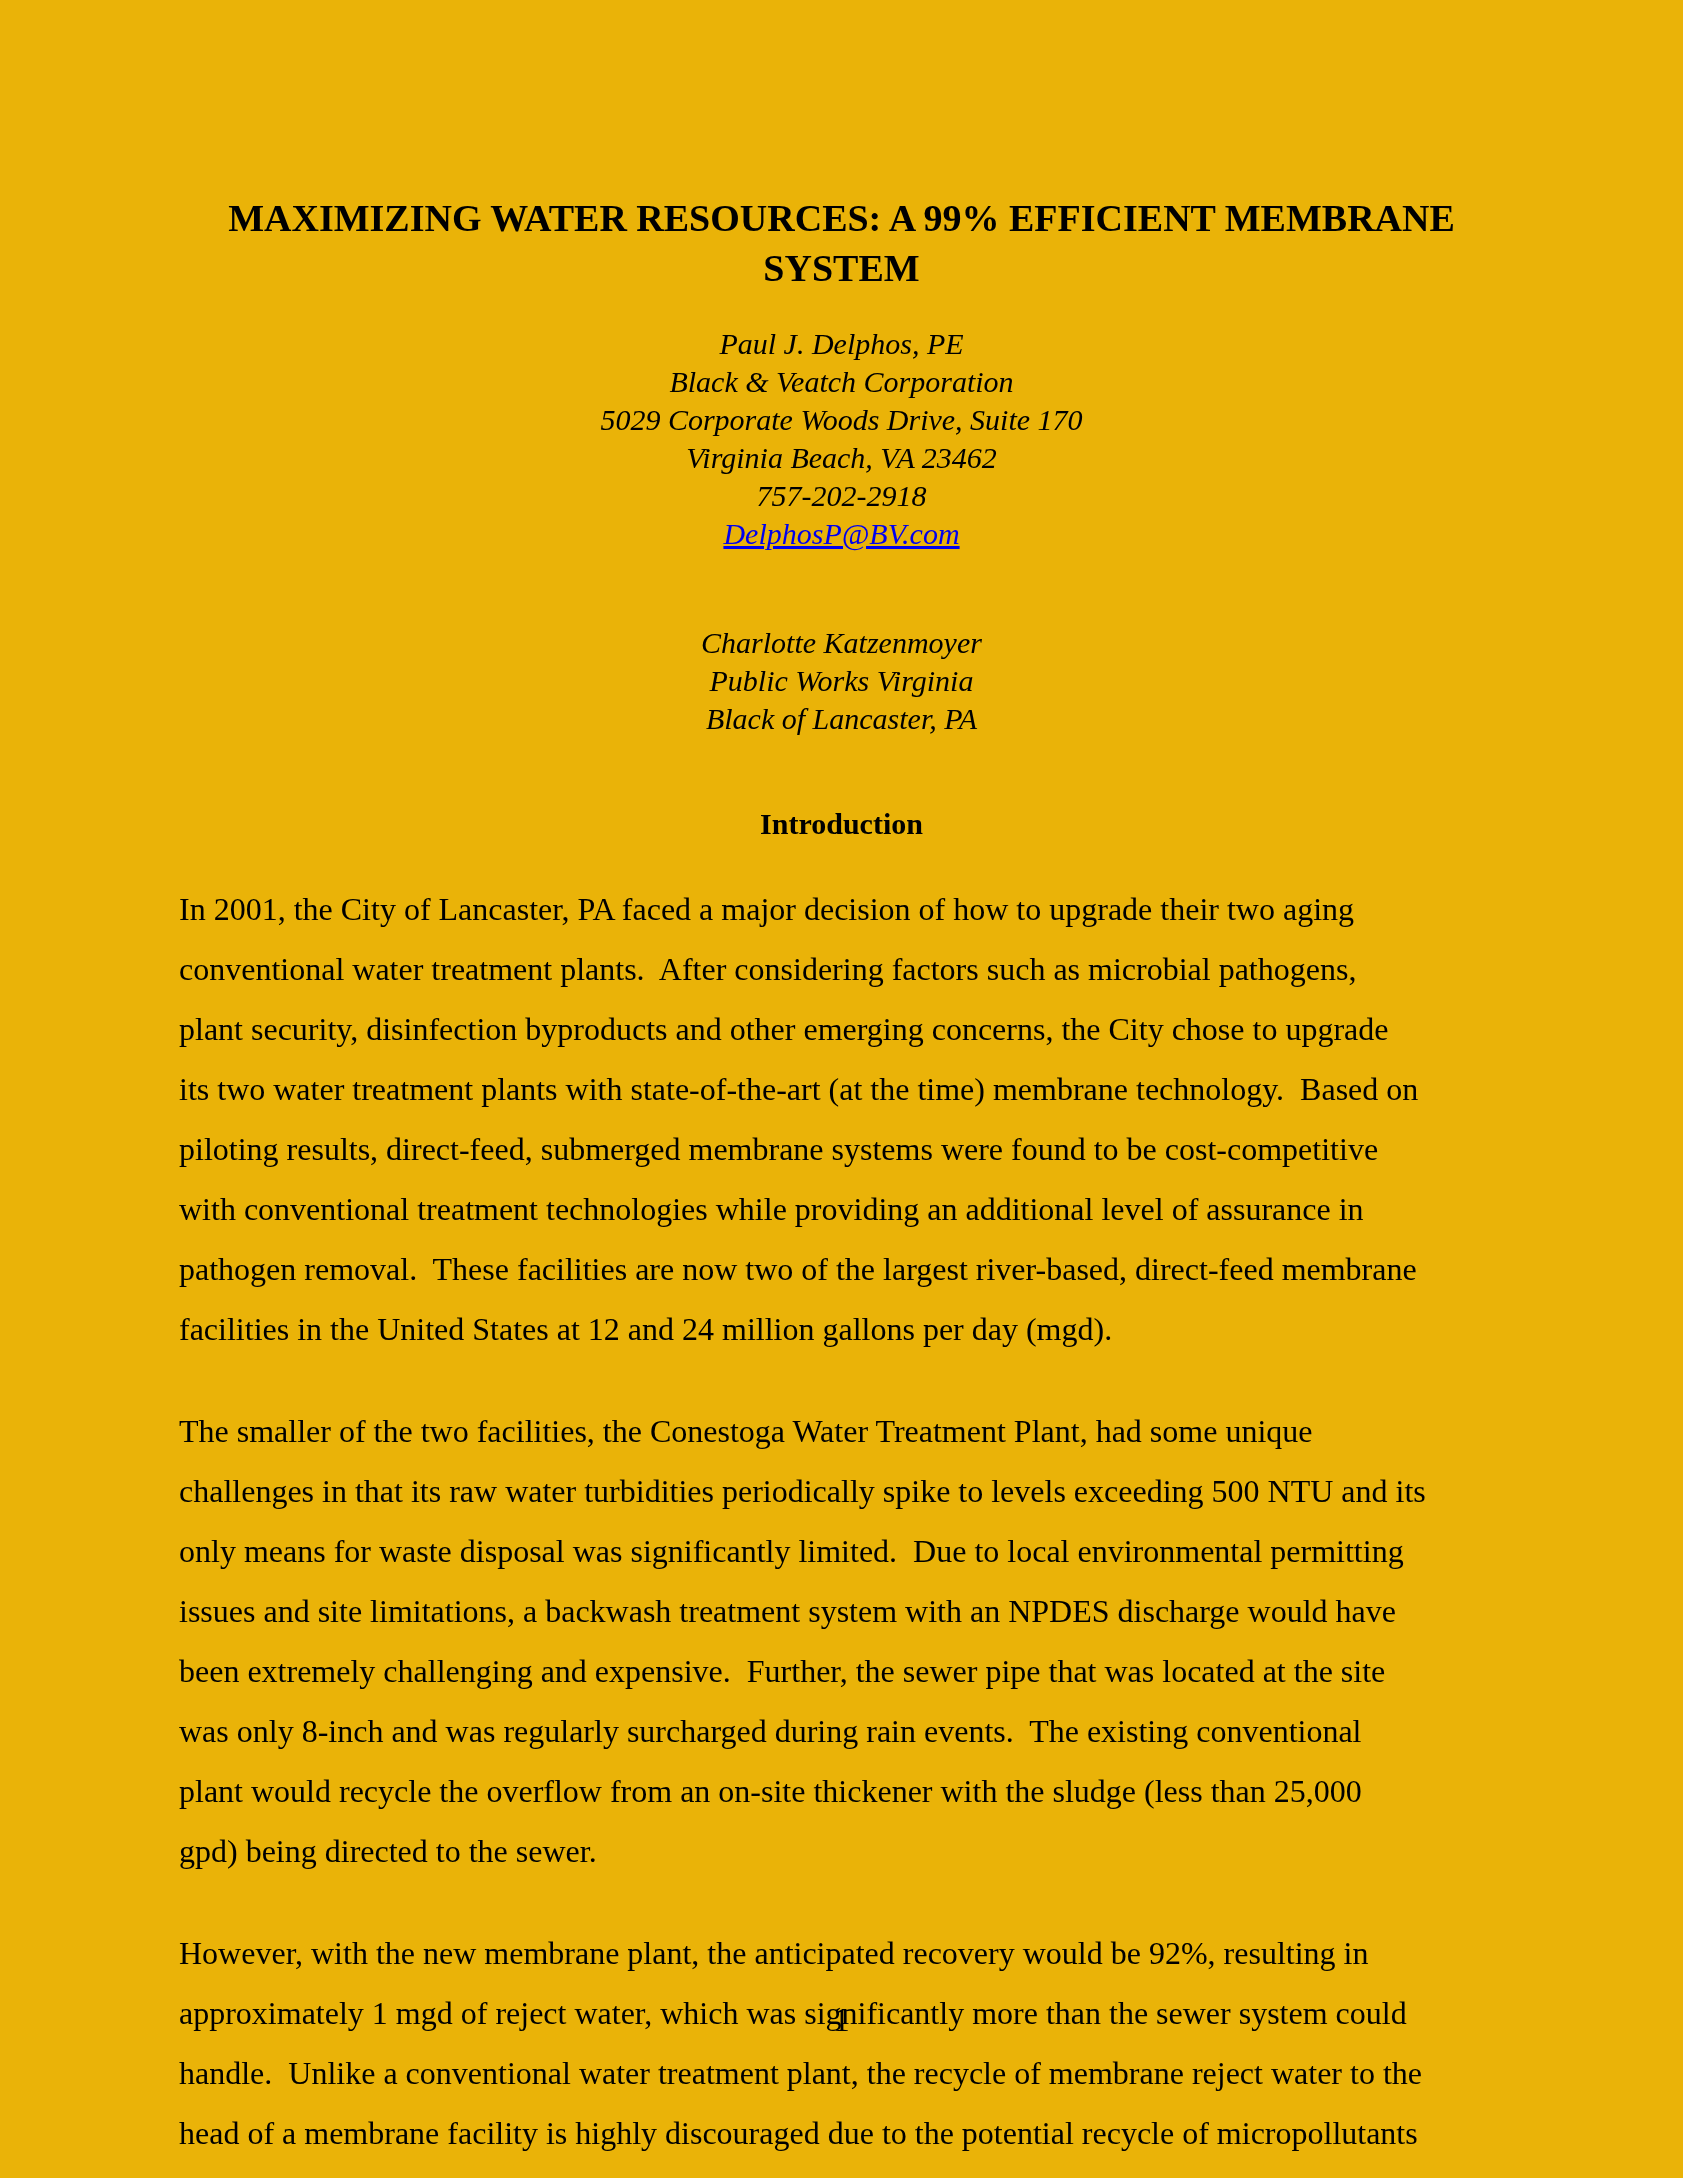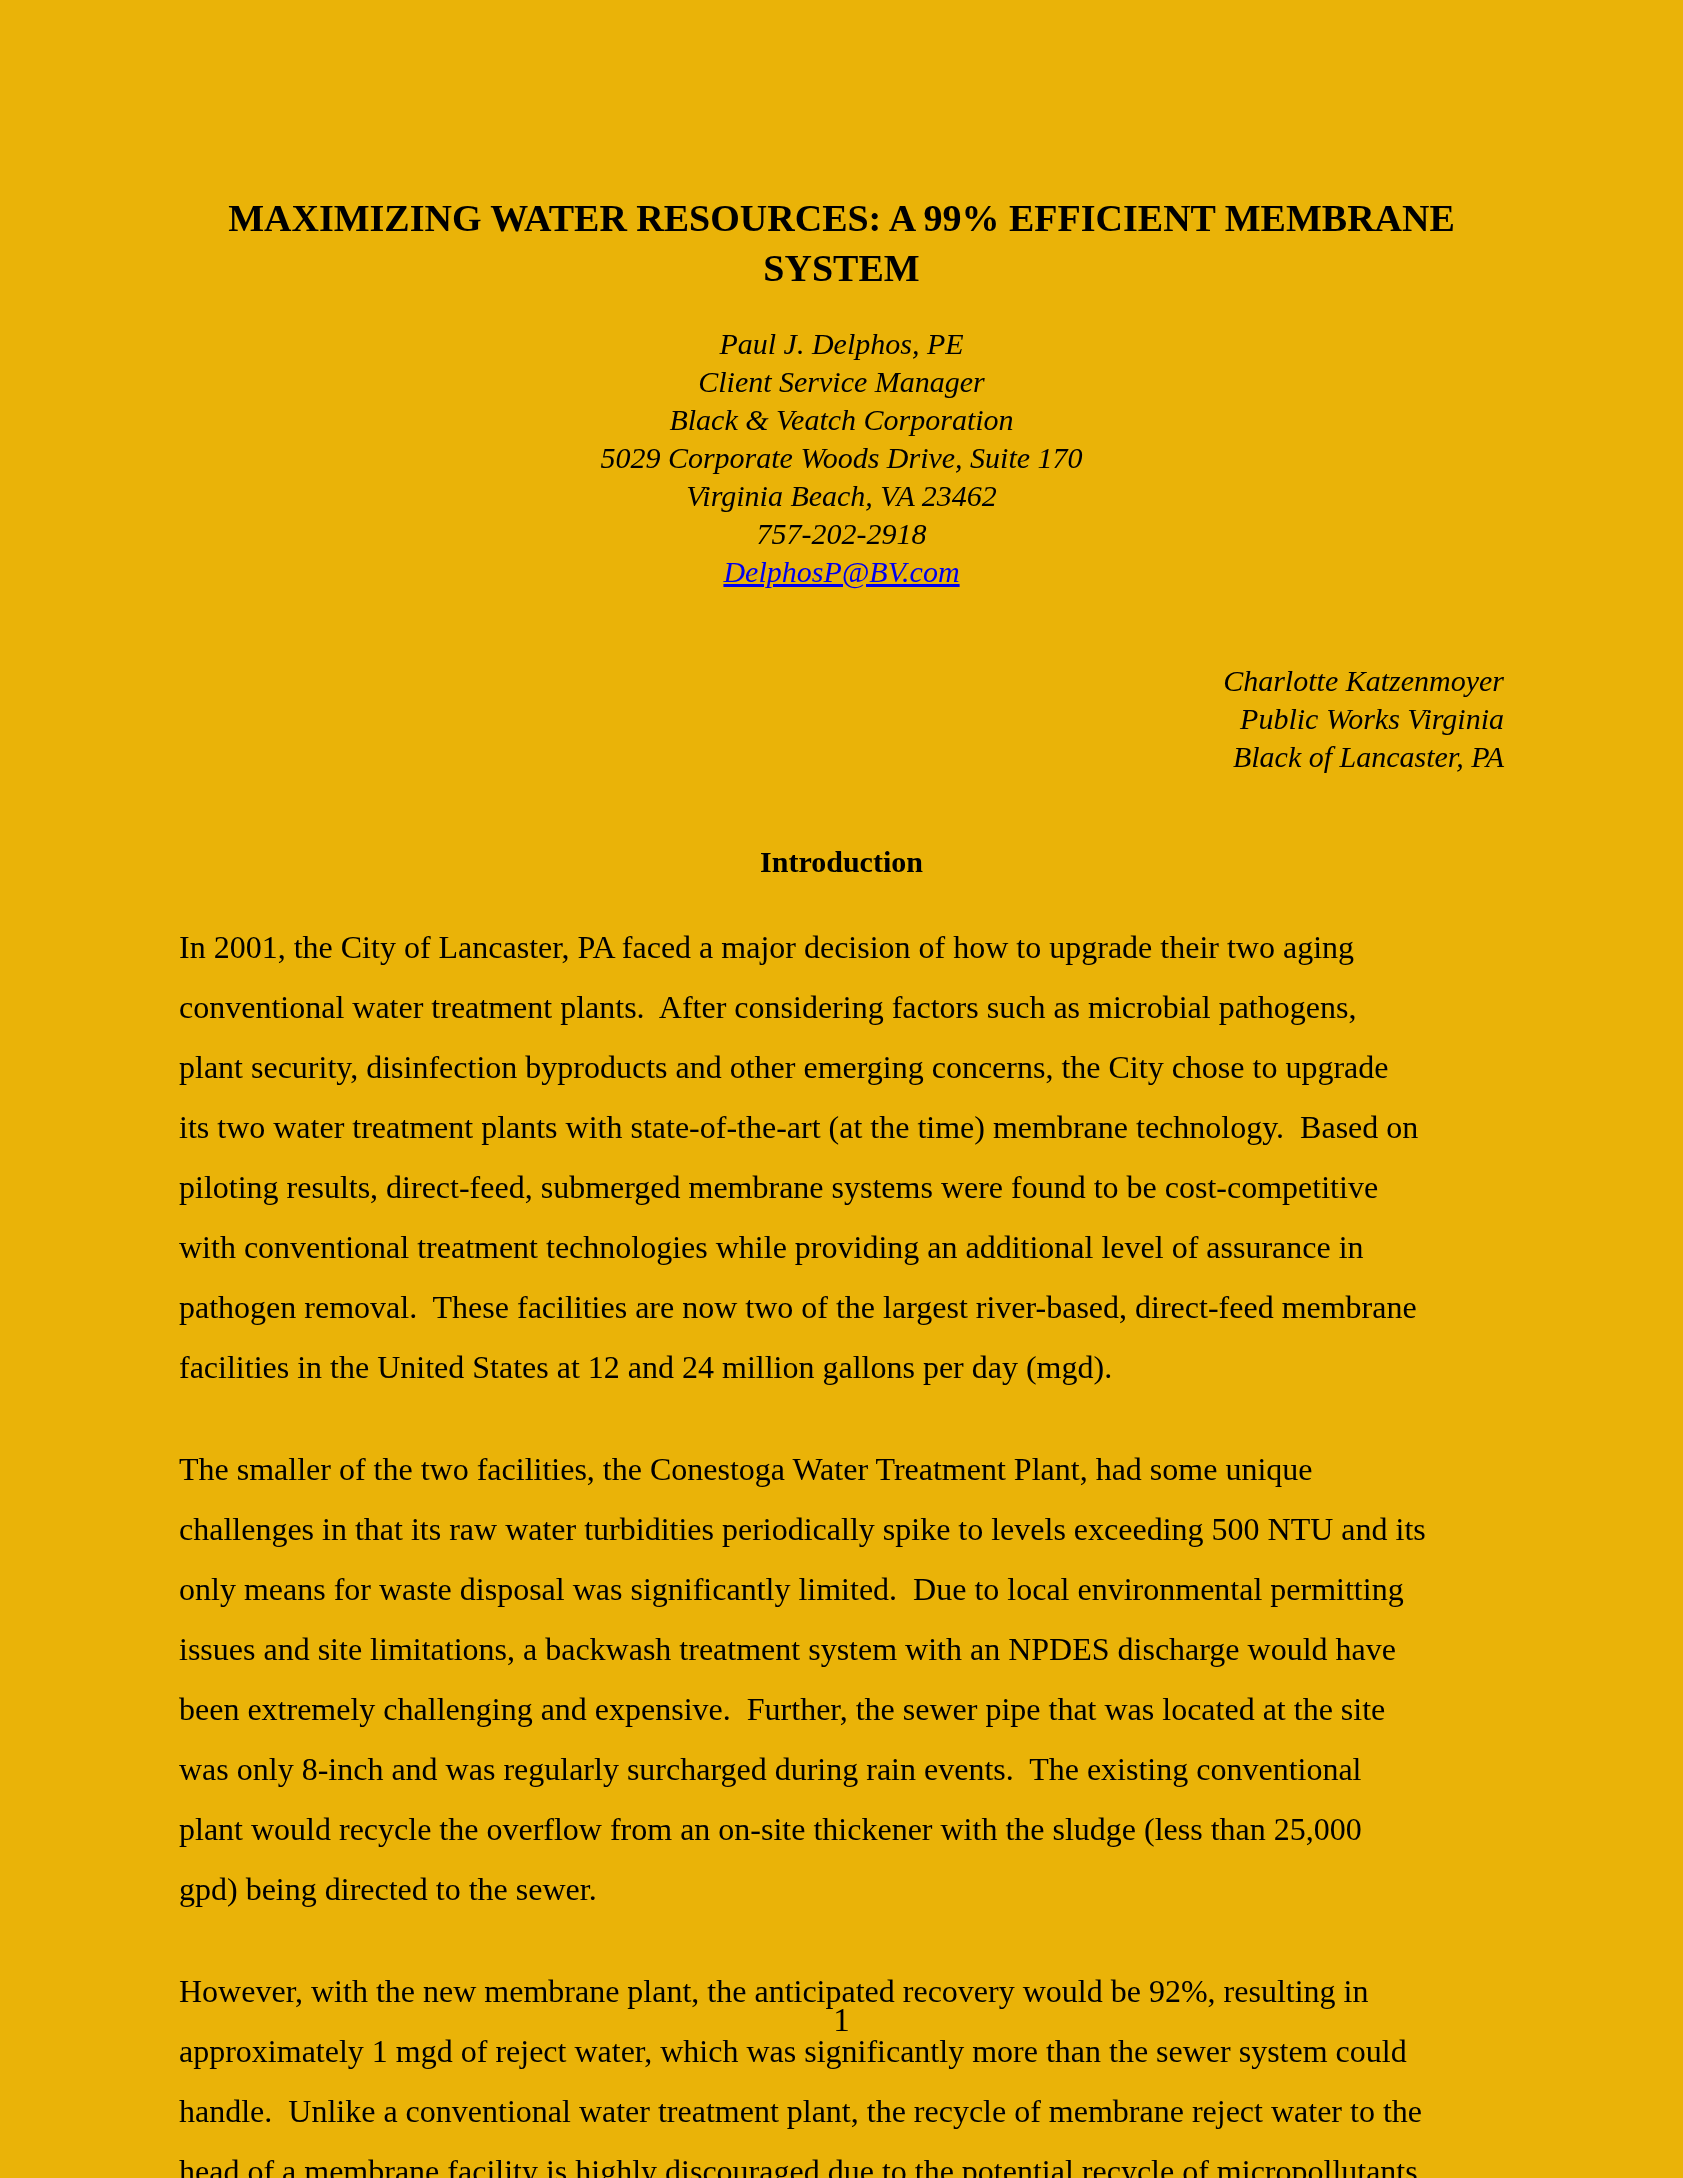--- a/index.html
+++ b/index.html
@@ -26,21 +26,21 @@
     text-align: center;
     white-space: pre-wrap;
   }
   .author-block {
     text-align: center;
     font-style: italic;
     font-size: 30px;
     line-height: 38px;
   }
   .author-block.block-1 { margin-top: 32px; }
-  .author-block.block-2 { margin-top: 71px; text-align: right; }
+  .author-block.block-2 { margin-top: 71px; }
   .email-link {
     color: #0000ee;
     text-decoration: underline;
     cursor: pointer;
   }
   .section-heading {
     margin-top: 65px;
     font-size: 30px;
     line-height: 42px;
     font-weight: bold;
@@ -66,21 +66,20 @@
 </head>
 <body>
 
 <div class="page">
 
   <div class="doc-title">MAXIMIZING WATER RESOURCES: A 99% EFFICIENT MEMBRANE
 SYSTEM</div>
 
   <div class="author-block block-1">
     <div>Paul J. Delphos, PE</div>
-    <div>Client Service Manager</div>
     <div>Black &amp; Veatch Corporation</div>
     <div>5029 Corporate Woods Drive, Suite 170</div>
     <div>Virginia Beach, VA 23462</div>
     <div>757-202-2918</div>
     <div><a class="email-link">DelphosP@BV.com</a></div>
   </div>
 
   <div class="author-block block-2">
     <div>Charlotte Katzenmoyer</div>
     <div>Public Works Virginia</div>

